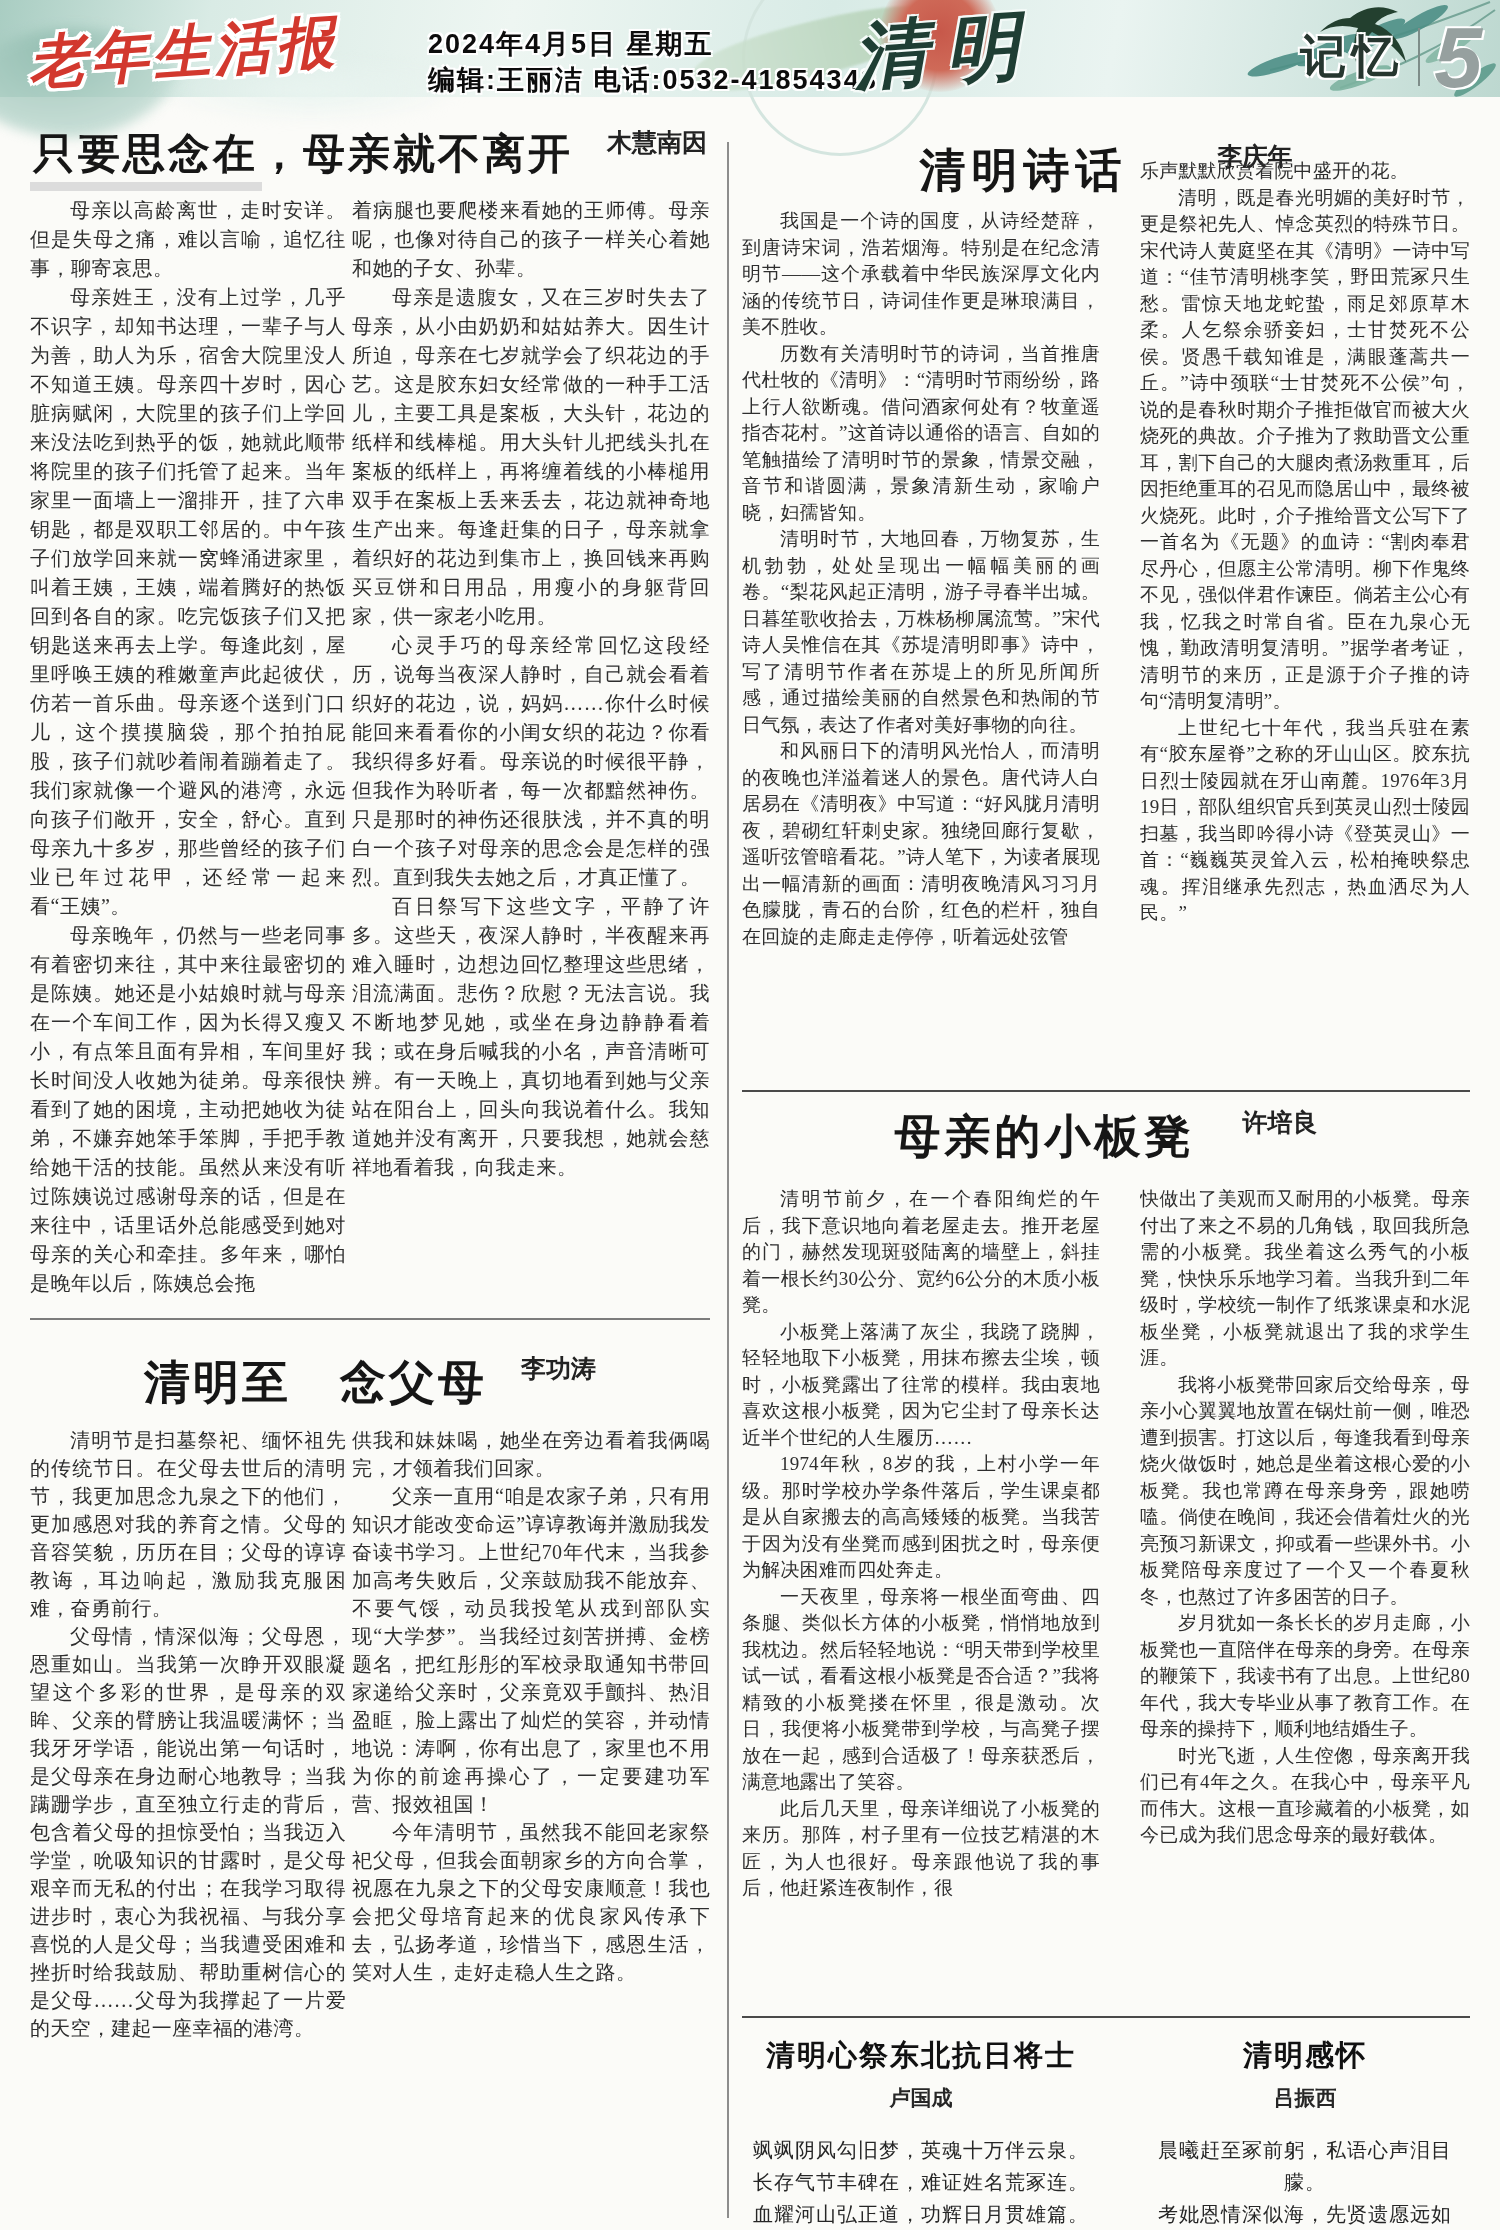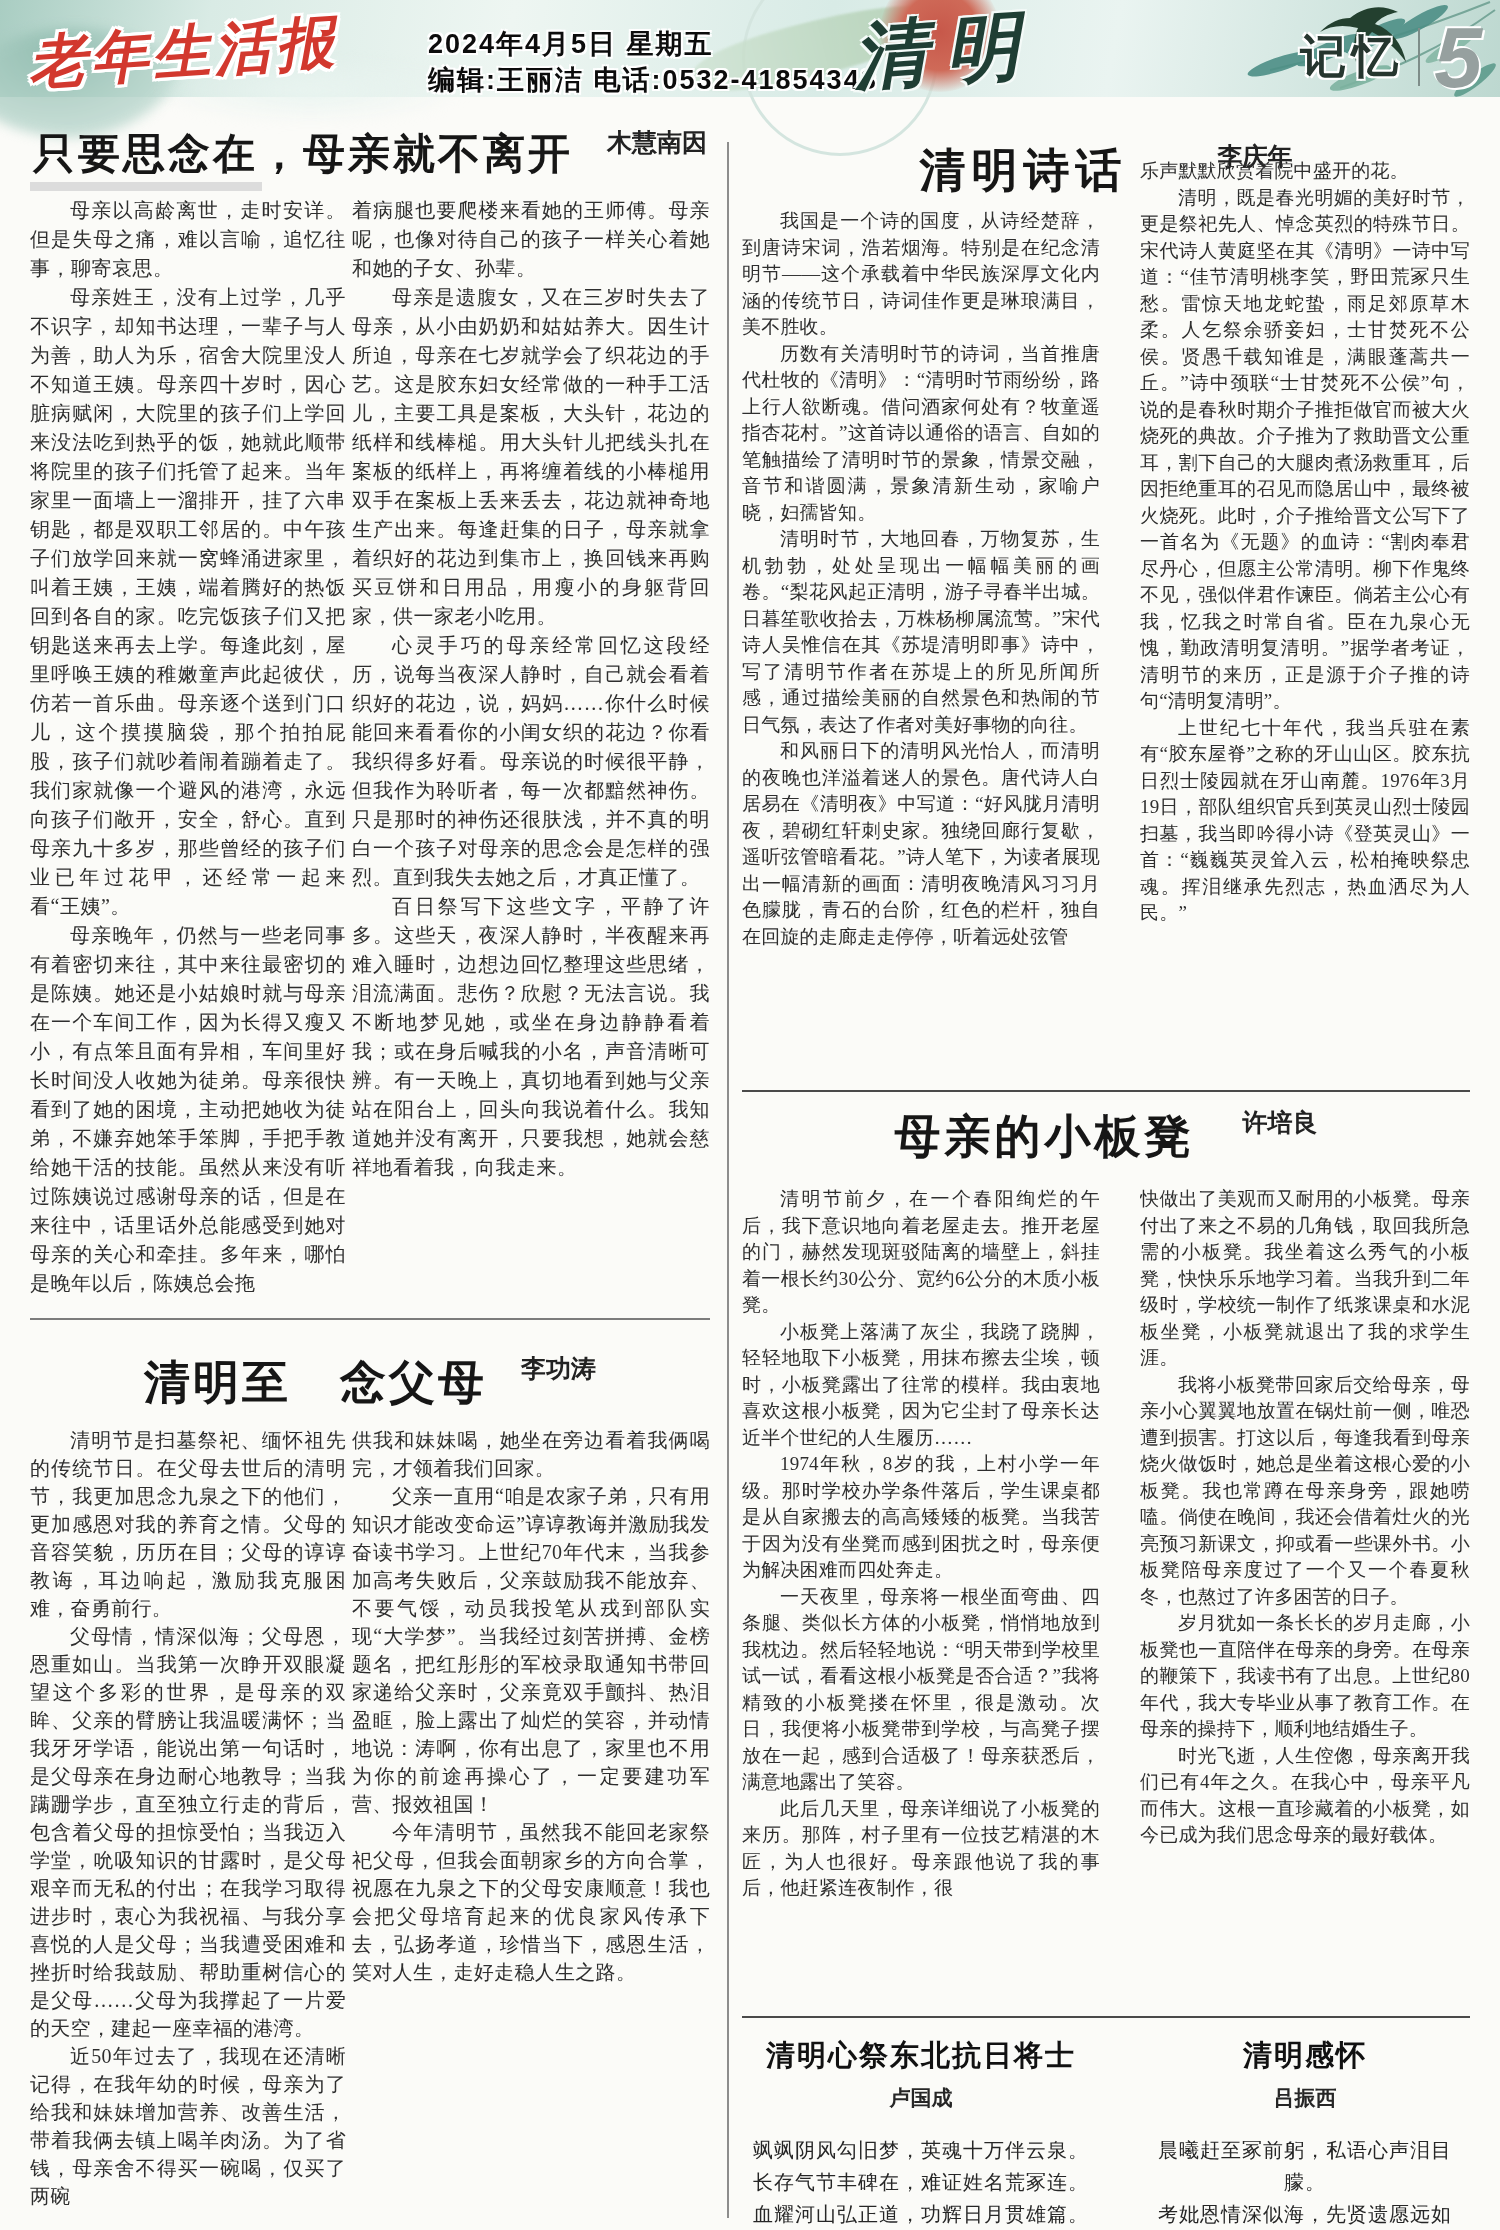--- a/index.html
+++ b/index.html
@@ -124,21 +124,20 @@
       <p>百日祭写下这些文字，平静了许多。这些天，夜深人静时，半夜醒来再难入睡时，边想边回忆整理这些思绪，泪流满面。悲伤？欣慰？无法言说。我不断地梦见她，或坐在身边静静看着我；或在身后喊我的小名，声音清晰可辨。有一天晚上，真切地看到她与父亲站在阳台上，回头向我说着什么。我知道她并没有离开，只要我想，她就会慈祥地看着我，向我走来。</p>
     </div>
 
   <div class="titlerow" style="left:30px;top:1352px;width:680px;">
     <span class="t" style="font-size:46px;">清明至　念父母</span>
     <span class="by">李功涛</span>
   </div>
   <div class="col a2cols" style="left:30px;top:1426px;width:316px;height:780px;">
       <p>清明节是扫墓祭祀、缅怀祖先的传统节日。在父母去世后的清明节，我更加思念九泉之下的他们，更加感恩对我的养育之情。父母的音容笑貌，历历在目；父母的谆谆教诲，耳边响起，激励我克服困难，奋勇前行。</p>
       <p>父母情，情深似海；父母恩，恩重如山。当我第一次睁开双眼凝望这个多彩的世界，是母亲的双眸、父亲的臂膀让我温暖满怀；当我牙牙学语，能说出第一句话时，是父母亲在身边耐心地教导；当我蹒跚学步，直至独立行走的背后，包含着父母的担惊受怕；当我迈入学堂，吮吸知识的甘露时，是父母艰辛而无私的付出；在我学习取得进步时，衷心为我祝福、与我分享喜悦的人是父母；当我遭受困难和挫折时给我鼓励、帮助重树信心的是父母……父母为我撑起了一片爱的天空，建起一座幸福的港湾。</p>
-      <p>近50年过去了，我现在还清晰记得，在我年幼的时候，母亲为了给我和妹妹增加营养、改善生活，带着我俩去镇上喝羊肉汤。为了省钱，母亲舍不得买一碗喝，仅买了两碗</p>
     </div>
   <div class="col a2cols" style="left:352px;top:1426px;width:358px;height:780px;">
       <p class="cont">供我和妹妹喝，她坐在旁边看着我俩喝完，才领着我们回家。</p>
       <p>父亲一直用“咱是农家子弟，只有用知识才能改变命运”谆谆教诲并激励我发奋读书学习。上世纪70年代末，当我参加高考失败后，父亲鼓励我不能放弃、不要气馁，动员我投笔从戎到部队实现“大学梦”。当我经过刻苦拼搏、金榜题名，把红彤彤的军校录取通知书带回家递给父亲时，父亲竟双手颤抖、热泪盈眶，脸上露出了灿烂的笑容，并动情地说：涛啊，你有出息了，家里也不用为你的前途再操心了，一定要建功军营、报效祖国！</p>
       <p>今年清明节，虽然我不能回老家祭祀父母，但我会面朝家乡的方向合掌，祝愿在九泉之下的父母安康顺意！我也会把父母培育起来的优良家风传承下去，弘扬孝道，珍惜当下，感恩生活，笑对人生，走好走稳人生之路。</p>
     </div>
 
   <div class="titlerow" style="left:742px;top:140px;width:728px;">
     <span class="t" style="font-size:46px;letter-spacing:6px;">清明诗话</span>
     <span class="by" style="margin-left:90px;">李庆年</span>

